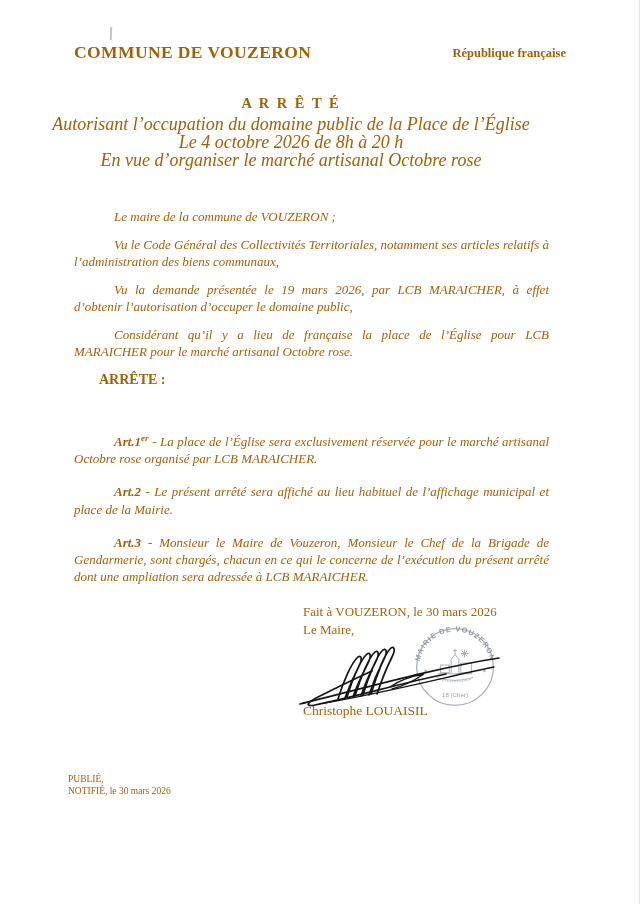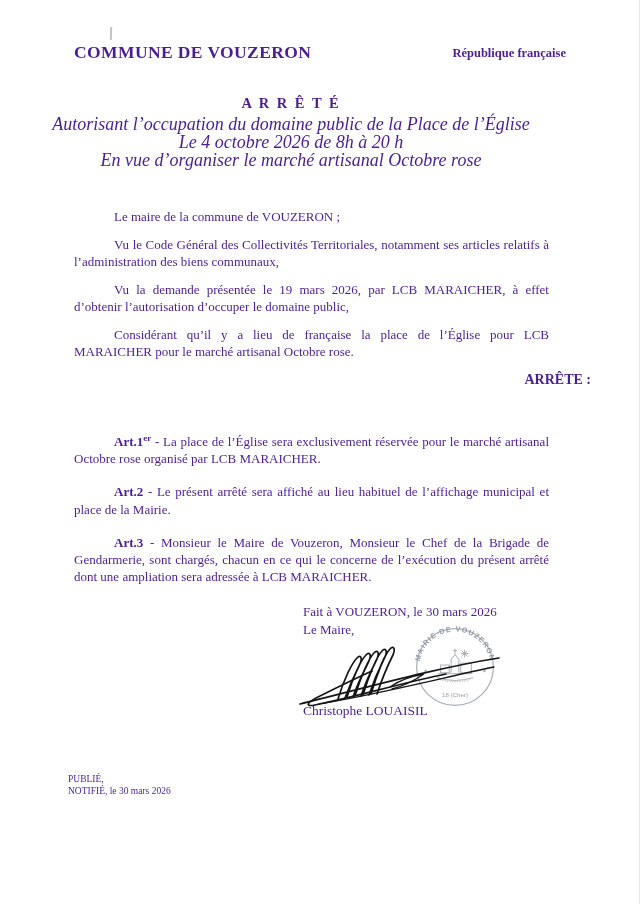--- a/index.html
+++ b/index.html
@@ -3,21 +3,21 @@
 <meta charset="utf-8">
 <style>
   html,body{margin:0;padding:0;}
   body{
     width:640px;height:904px;
     background:#f2f2f2;
     font-family:"Liberation Serif","DejaVu Serif",serif;
   }
   .page{
     position:relative;width:640px;height:904px;
-    background:#ffffff;color:#4c1d95;overflow:hidden;
+    background:#ffffff;color:#a16207;overflow:hidden;
     border-right:1px solid #e7e7e7;
     box-sizing:border-box;
   }
   .scan-tick{
     position:absolute;left:110px;top:27px;width:2px;height:13px;
     background:#9b9b9b;transform:rotate(2deg);opacity:.6;
   }
   
   .header{
     position:absolute;left:74px;top:42px;width:492px;
@@ -25,24 +25,24 @@
   }
   .commune{font-size:17.5px;font-weight:bold;letter-spacing:.4px;}
   .republique{font-size:12.5px;font-weight:bold;padding-top:4px;}
   
   .title-block{position:absolute;left:0;top:95px;width:582px;text-align:center;}
   .doc-title{font-size:14.5px;font-weight:bold;letter-spacing:2px;margin-bottom:3px;}
   .doc-subtitle{font-size:18px;font-weight:normal;font-style:italic;line-height:18px;}
   
   .body-block{position:absolute;left:74px;top:208px;width:492px;font-size:13px;line-height:17px;}
   .para{
-    margin:0 17px 11px 0;text-indent:40px;text-align:justify;
+    margin:0 17px 11px 0;text-indent:40px;text-align:justify;font-style:italic;
   }
   .arrete-heading{
-    font-size:14px;font-weight:bold;text-align:right;
+    font-size:14px;font-weight:bold;text-align:left;
     transform:translateX(25px);
     margin:11px 0 42px 0;text-indent:0;
   }
   .article{margin-bottom:13px;}
   .b{font-weight:bold;}
   sup.b{font-size:9px;}
   
   .sig-block{position:absolute;left:303px;top:603px;font-size:13px;line-height:18px;}
   .sig-name{position:absolute;left:303px;top:703px;font-size:13.5px;z-index:4;}
   .stamp{

